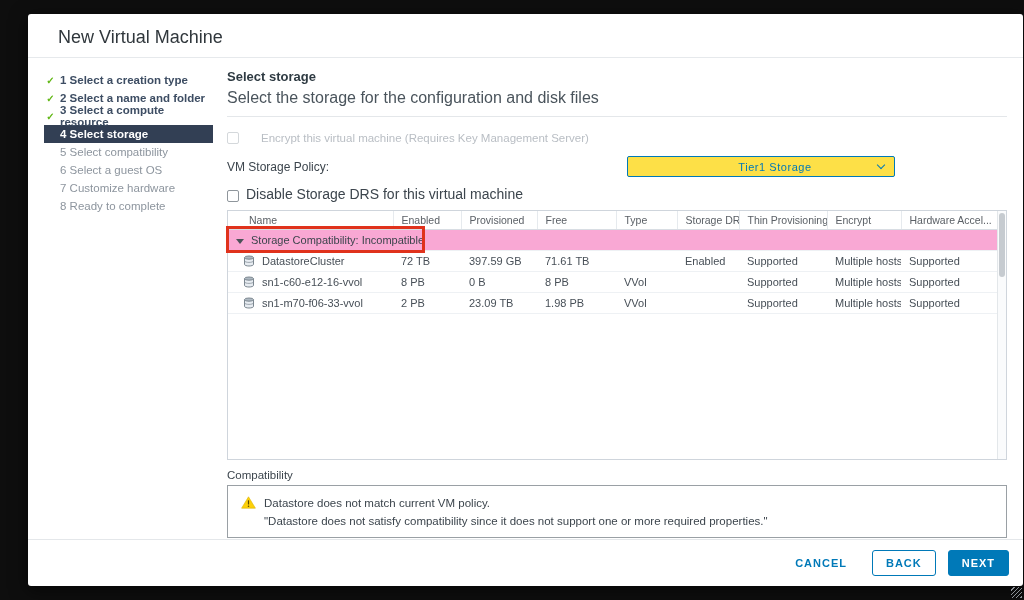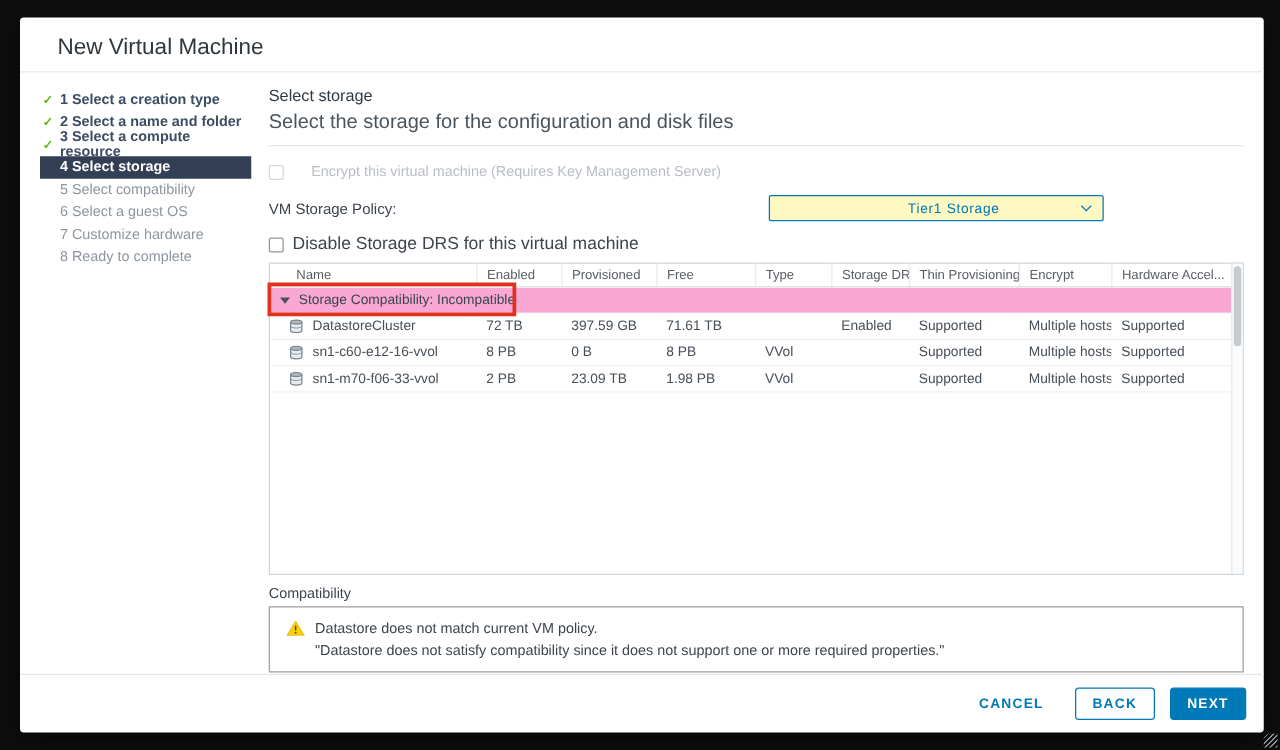--- a/index.html
+++ b/index.html
@@ -1,51 +1,51 @@
 <!DOCTYPE html>
 <html style="--accent-blue: #0079b8; --primary-button-bg: #0079b8; --step-active-bg: #323f54; --check-green: #61b715; --annotation-red: #e0321c; --warning-yellow: #fdd008;"><head>
 <meta charset="utf-8">
 <style>
   * { margin:0; padding:0; box-sizing:border-box; }
   html,body { width:1024px; height:600px; }
   body { background:#0e0e0e; font-family:"Liberation Sans", sans-serif; position:relative; overflow:hidden; }
 
-  .dialog { position:absolute; left:16px; top:14px; width:995px; height:572px; background:#fff;
+  .dialog { position:absolute; left:28px; top:14px; width:995px; height:572px; background:#fff;
             border-radius:3px; display:flex; flex-direction:column; box-shadow:0 4px 18px rgba(0,0,0,.6); }
 
   .title { font-size:18px; color:#30373c; padding:13px 0 9px 30px; font-weight:normal; }
   .title-rule { border-bottom:1px solid #e6e9ec; }
 
   .dlg-body { flex:1; display:flex; min-height:0; }
 
   
   .steps { width:185px; padding:13px 0 0 16px; flex-shrink:0; }
   .step { display:flex; align-items:center; height:18px; font-size:11.5px; cursor:pointer; }
   .step .check { width:13px; margin-right:3px; color:var(--check-green,#61b715); font-size:10px; font-weight:bold; text-align:center; flex-shrink:0; }
   .step.done .lbl { font-weight:bold; color:#3d4d63; }
   .step.current { background:var(--step-active-bg,#323f54); }
   .step.current .lbl { color:#fff; font-weight:bold; }
   .step.todo .lbl { color:#8d959e; }
 
   
   .content { flex:1; padding:11px 16px 0 14px; min-width:0; display:flex; flex-direction:column; overflow:hidden; }
   .content-head { border-bottom:1px solid #e4e7ea; padding-bottom:9px; }
-  .content-head h2 { font-size:13px; color:#2e3a42; font-weight:normal; }
+  .content-head h2 { font-size:13px; color:#2e3a42; font-weight:bold; }
   .content-head .sub { font-size:16px; color:#4a545c; margin-top:5px; }
 
   .row-encrypt { margin-top:15px; display:flex; align-items:center; gap:22px; font-size:11.5px; color:#b9bec4; }
   .row-drs     { margin-top:9px;  display:flex; align-items:flex-end; gap:7px; font-size:14px; color:#3c454d; }
   .checkbox { width:12px; height:12px; border:1px solid #8f969c; border-radius:2px; background:#fff; flex-shrink:0; cursor:pointer; }
   .checkbox.disabled { border-color:#d4d8db; cursor:default; }
 
   .row-policy { margin-top:12px; display:flex; align-items:center; font-size:12px; color:#3c454d; }
   .dropdown { margin-left:auto; margin-right:112px; width:268px; height:21px;
               border:1px solid var(--accent-blue,#0079b8); border-radius:2px; display:flex; align-items:center;
               justify-content:center; position:relative; color:var(--accent-blue,#0079b8); font-size:11px;
-              letter-spacing:.05em; cursor:pointer; background:#fef9c3;padding-left:28px; }
+              letter-spacing:.05em; cursor:pointer; background:#fde047;padding-left:28px; }
   .dropdown .chev { position:absolute; right:10px; top:5px; width:6px; height:6px;
               border-right:1.5px solid var(--accent-blue,#0079b8); border-bottom:1.5px solid var(--accent-blue,#0079b8);
               transform:rotate(45deg); }
 
   
   .table-wrap { margin-top:8px; position:relative; border:1px solid #cfd5dc; height:250px; background:#fff; flex-shrink:0; }
   table { border-collapse:collapse; table-layout:fixed; width:calc(100% - 9px); }
   thead th { font-size:10.5px; color:#5b6066; font-weight:normal; text-align:left; padding:3px 8px;
              border-right:1px solid #e6eaee; border-bottom:1px solid #d8dde3; height:18px; white-space:nowrap; overflow:hidden; }
   thead th:first-child { padding-left:21px; }

